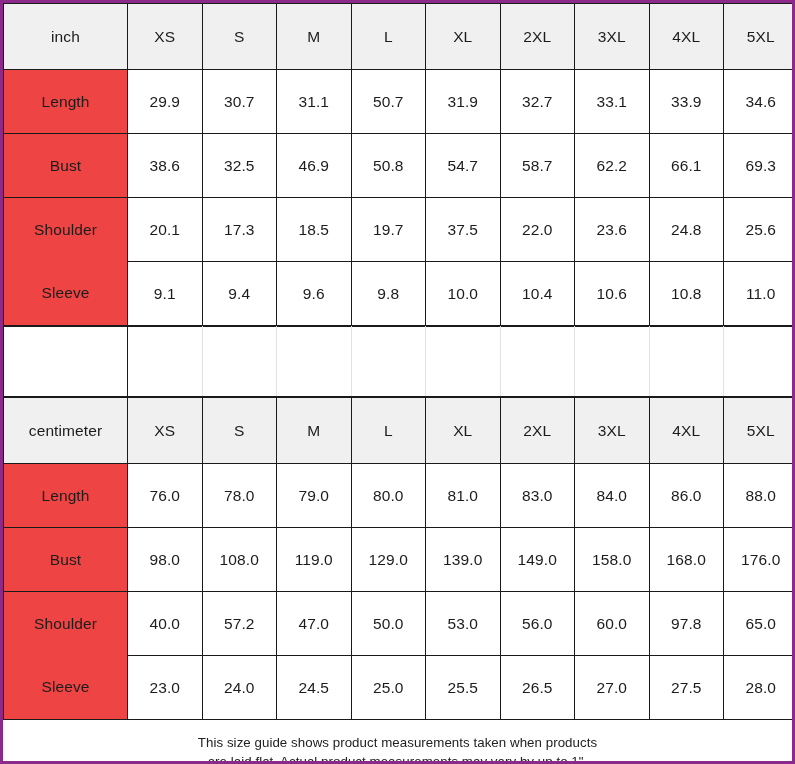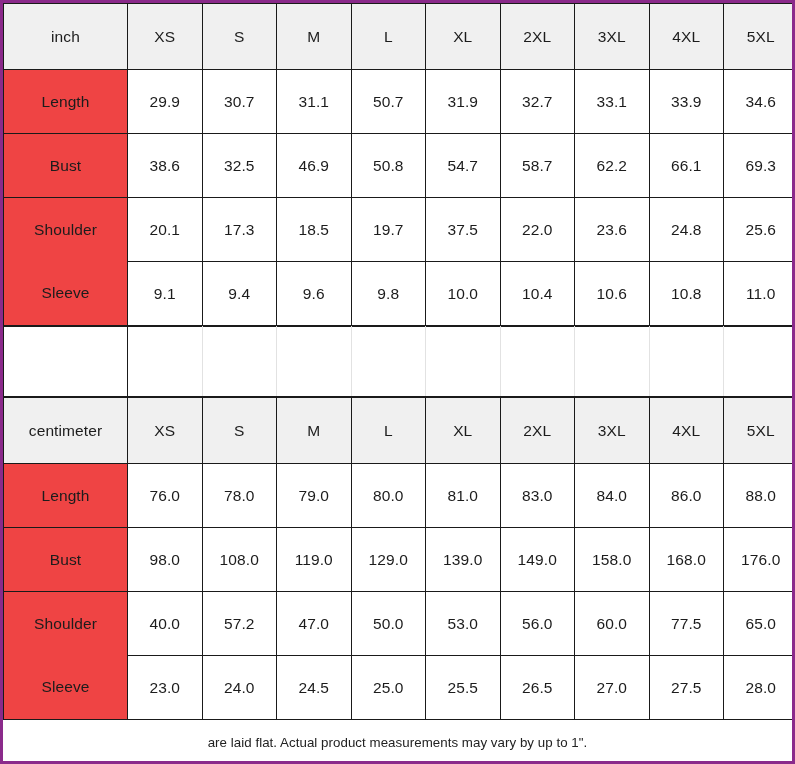--- a/index.html
+++ b/index.html
@@ -275,36 +275,37 @@
 
       <tr>
         <td class="row-label no-bottom-border">Shoulder</td>
         <td class="data-cell">40.0</td>
         <td class="data-cell">57.2</td>
         <td class="data-cell">47.0</td>
         <td class="data-cell">50.0</td>
         <td class="data-cell">53.0</td>
         <td class="data-cell">56.0</td>
         <td class="data-cell">60.0</td>
-        <td class="data-cell">77.5</td>
+        <td class="data-cell">97.8</td>
         <td class="data-cell">65.0</td>
       </tr>
 
       <tr>
         <td class="row-label no-top-border">Sleeve</td>
         <td class="data-cell">23.0</td>
         <td class="data-cell">24.0</td>
         <td class="data-cell">24.5</td>
         <td class="data-cell">25.0</td>
         <td class="data-cell">25.5</td>
         <td class="data-cell">26.5</td>
         <td class="data-cell">27.0</td>
         <td class="data-cell">27.5</td>
         <td class="data-cell">28.0</td>
       </tr>
     </tbody>
   </table>
 
   <div class="footer-note">
+    <span class="line">This size guide shows product measurements taken when products</span>
     <span class="line">are laid flat. Actual product measurements may vary by up to 1".</span>
   </div>
 
 </div>
 
 </body></html>

